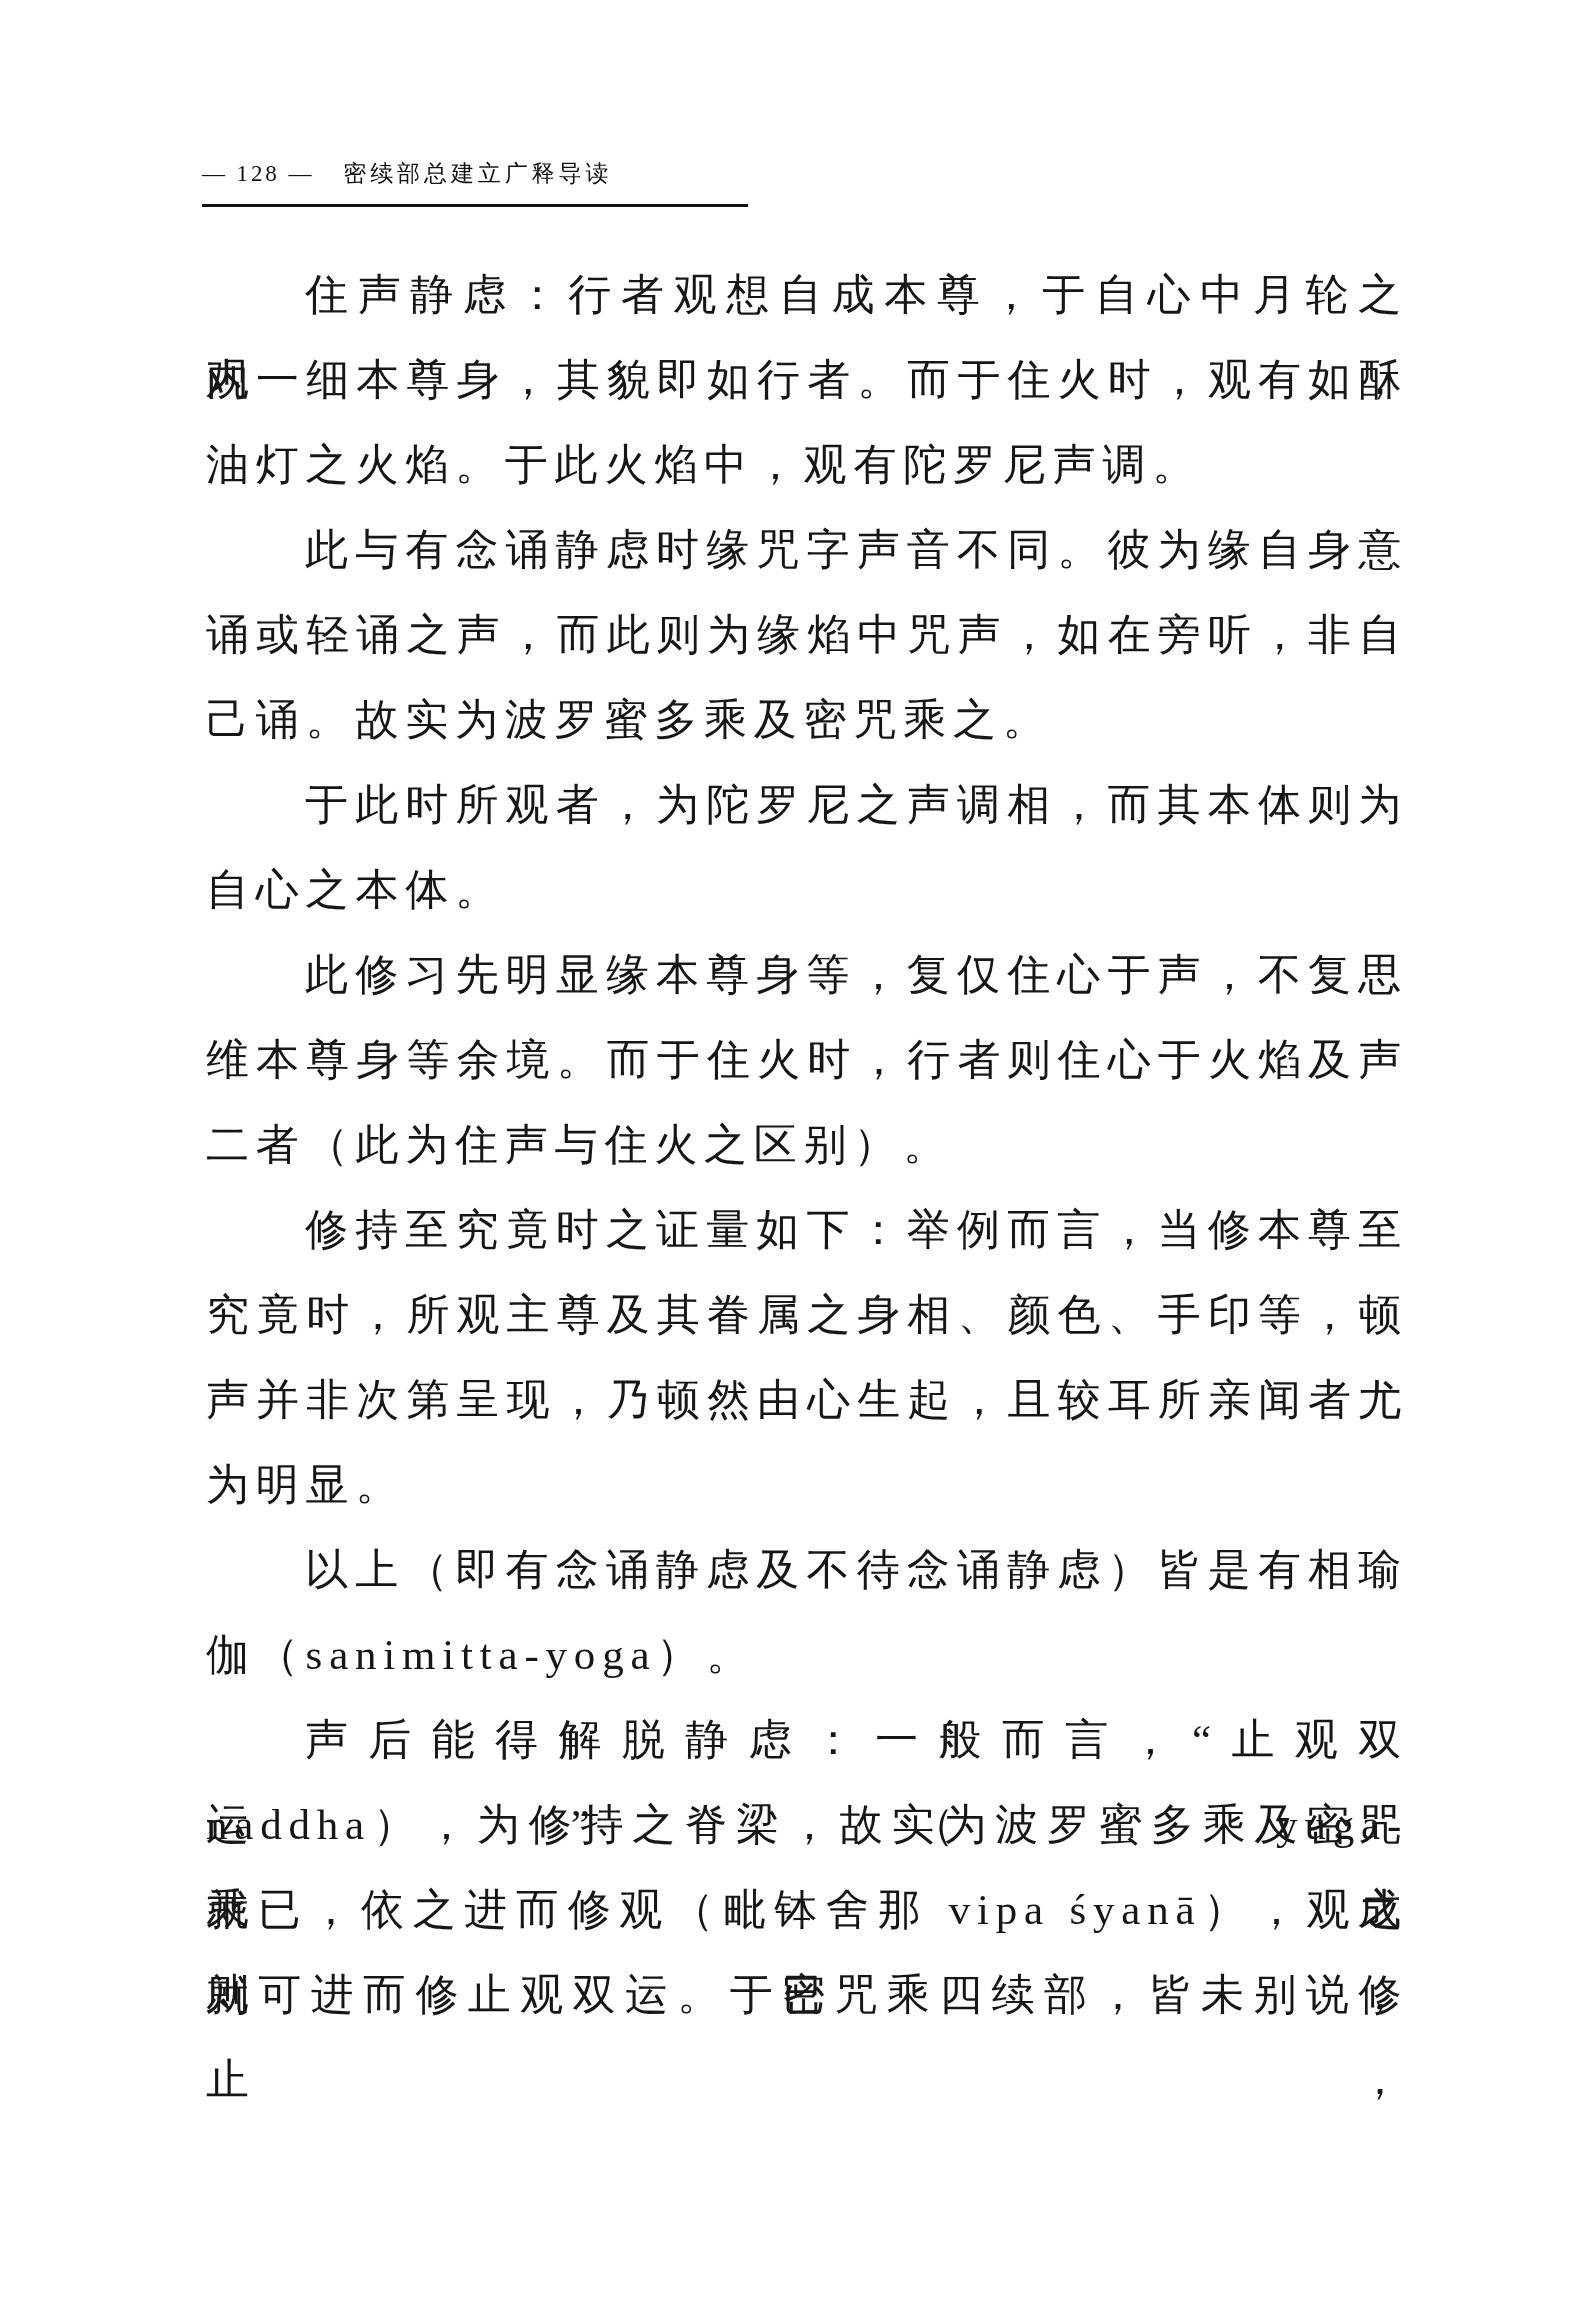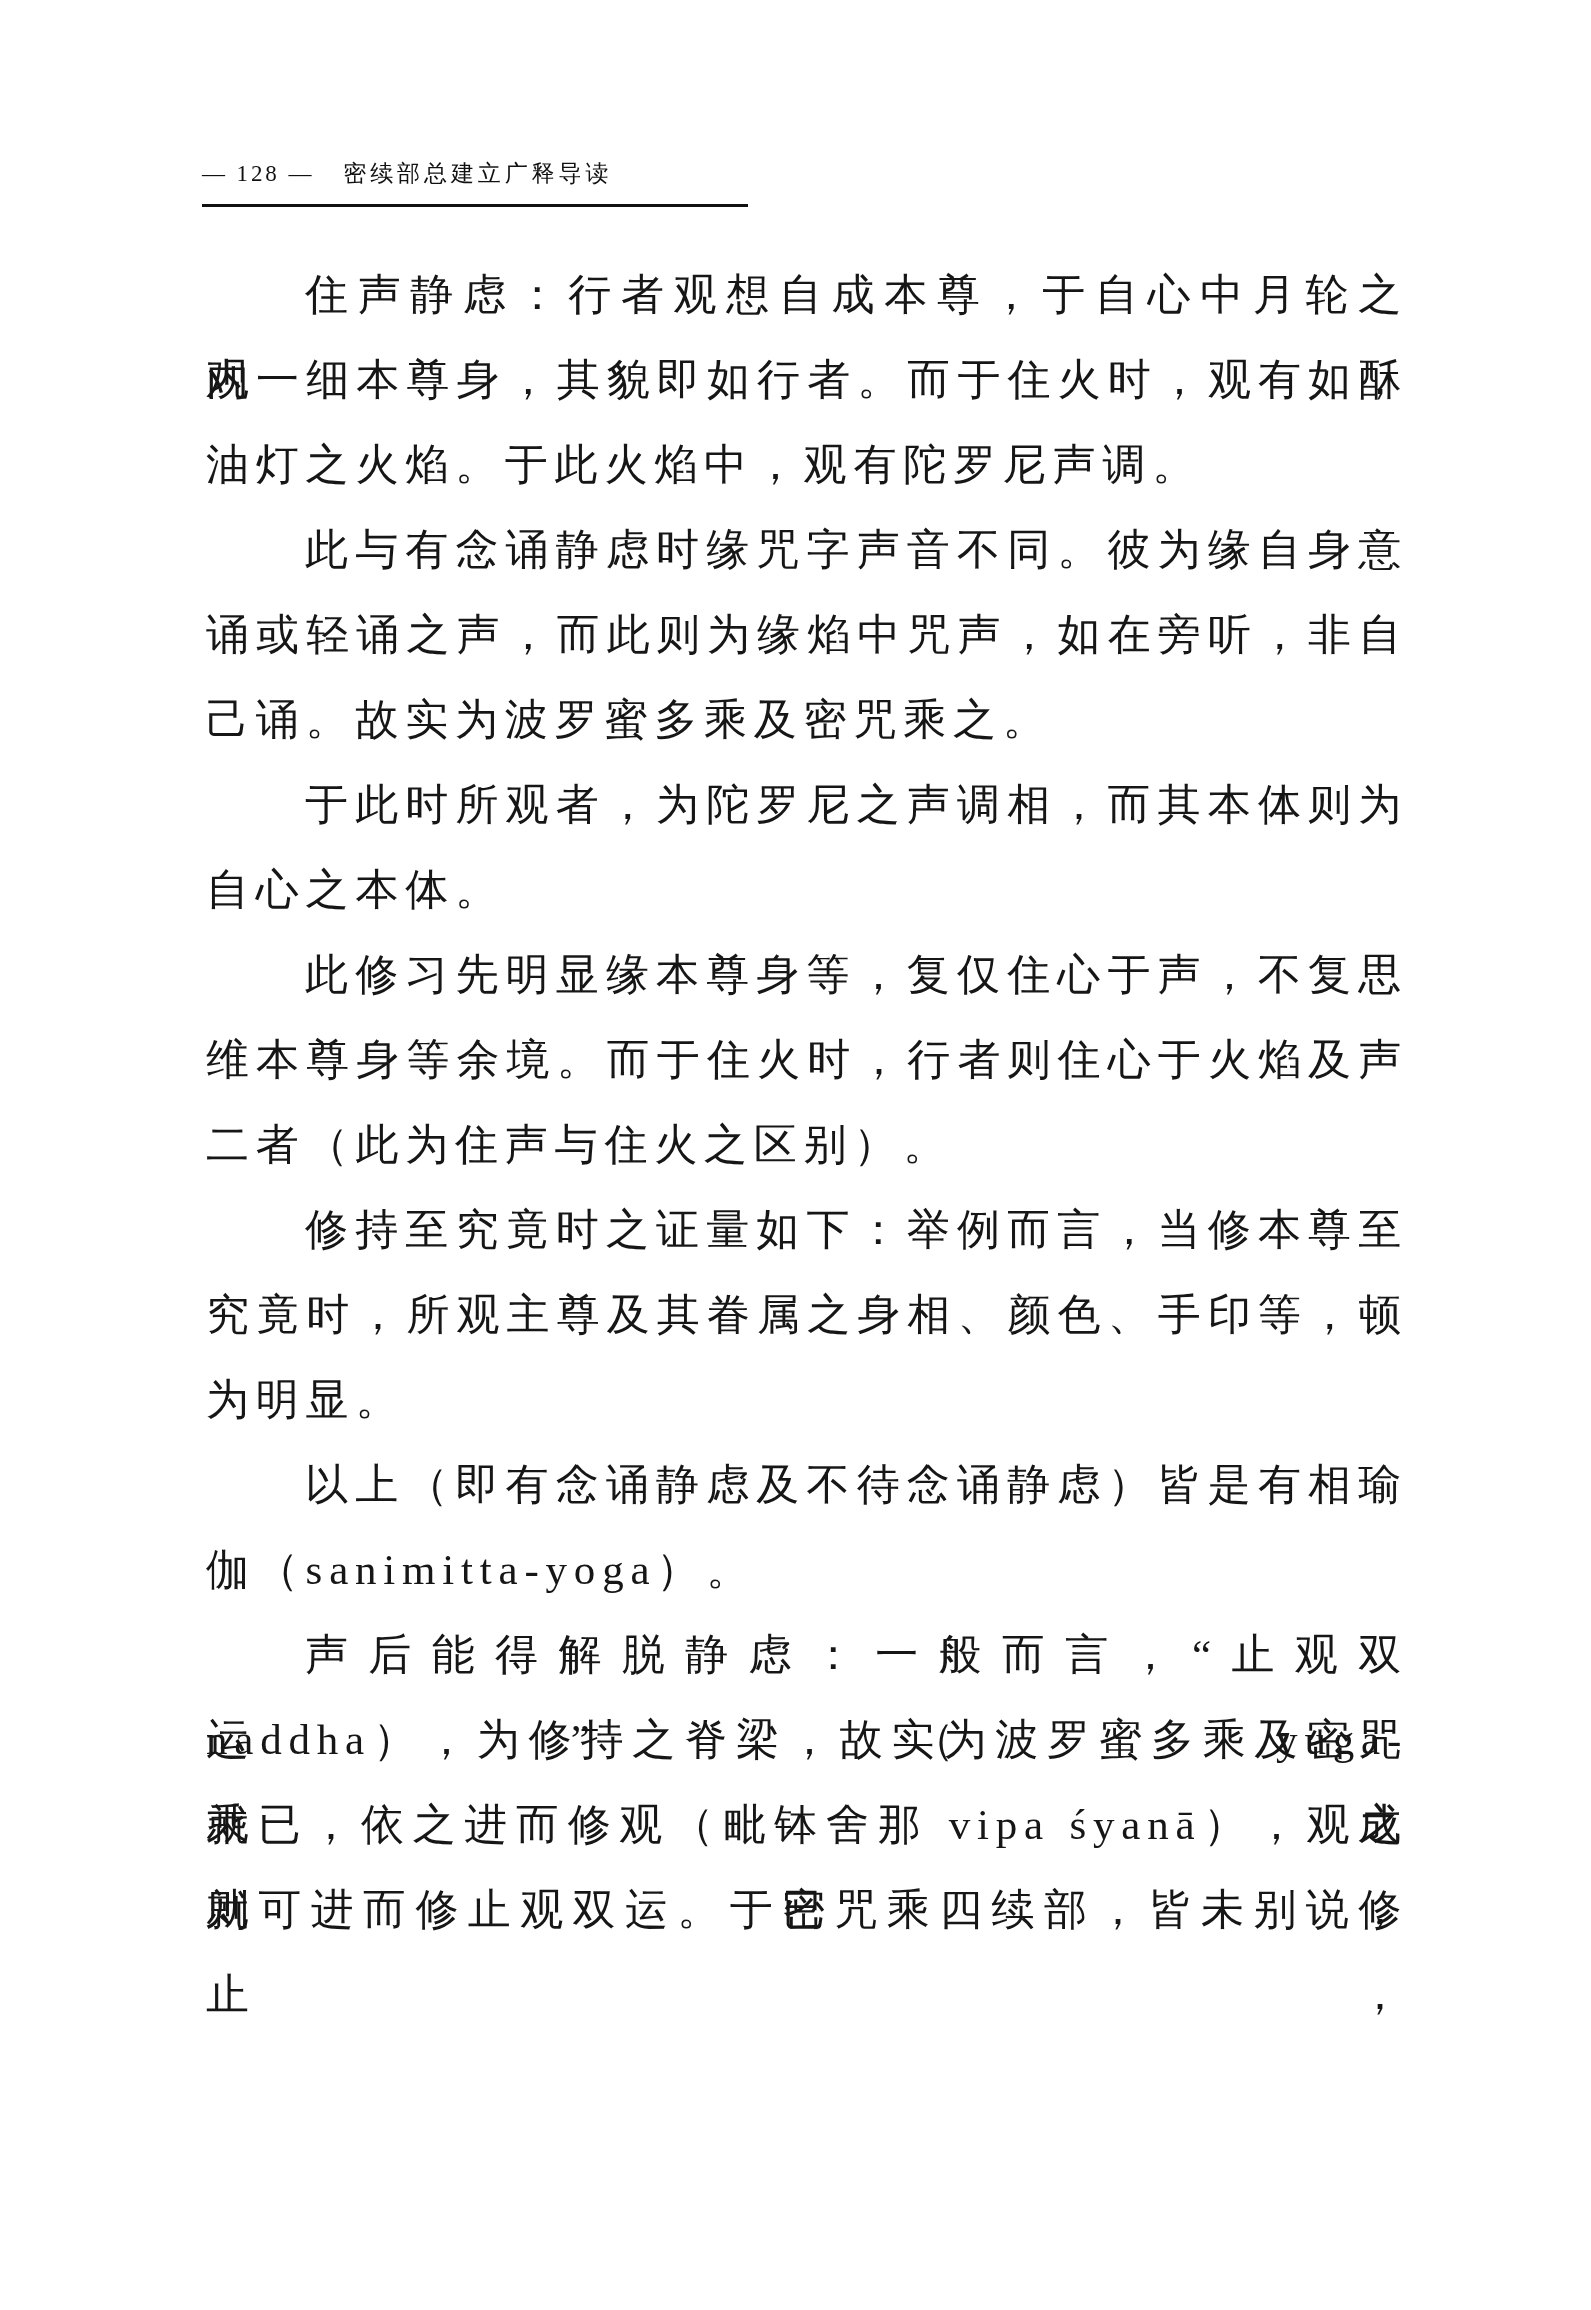--- a/index.html
+++ b/index.html
@@ -97,20 +97,21 @@
         <div class="line">自心之本体。</div>
       </div>
       <div class="paragraph">
         <div class="line first fill">此修习先明显缘本尊身等，复仅住心于声，不复思</div>
         <div class="line fill">维本尊身等余境。而于住火时，行者则住心于火焰及声</div>
         <div class="line">二者（此为住声与住火之区别）。</div>
       </div>
       <div class="paragraph">
         <div class="line first fill">修持至究竟时之证量如下：举例而言，当修本尊至</div>
         <div class="line fill">究竟时，所观主尊及其眷属之身相、颜色、手印等，顿</div>
+        <div class="line fill">声并非次第呈现，乃顿然由心生起，且较耳所亲闻者尤</div>
         <div class="line">为明显。</div>
       </div>
       <div class="paragraph">
         <div class="line first fill">以上（即有念诵静虑及不待念诵静虑）皆是有相瑜</div>
         <div class="line">伽（sanimitta-yoga）。</div>
       </div>
       <div class="paragraph">
         <div class="line first fill">声后能得解脱静虑：一般而言，“止观双运”（yuga-</div>
         <div class="line fill">naddha），为修持之脊梁，故实为波罗蜜多乘及密咒乘之</div>
         <div class="line fill">就已，依之进而修观（毗钵舍那 vipa śyanā），观成就已，</div>

